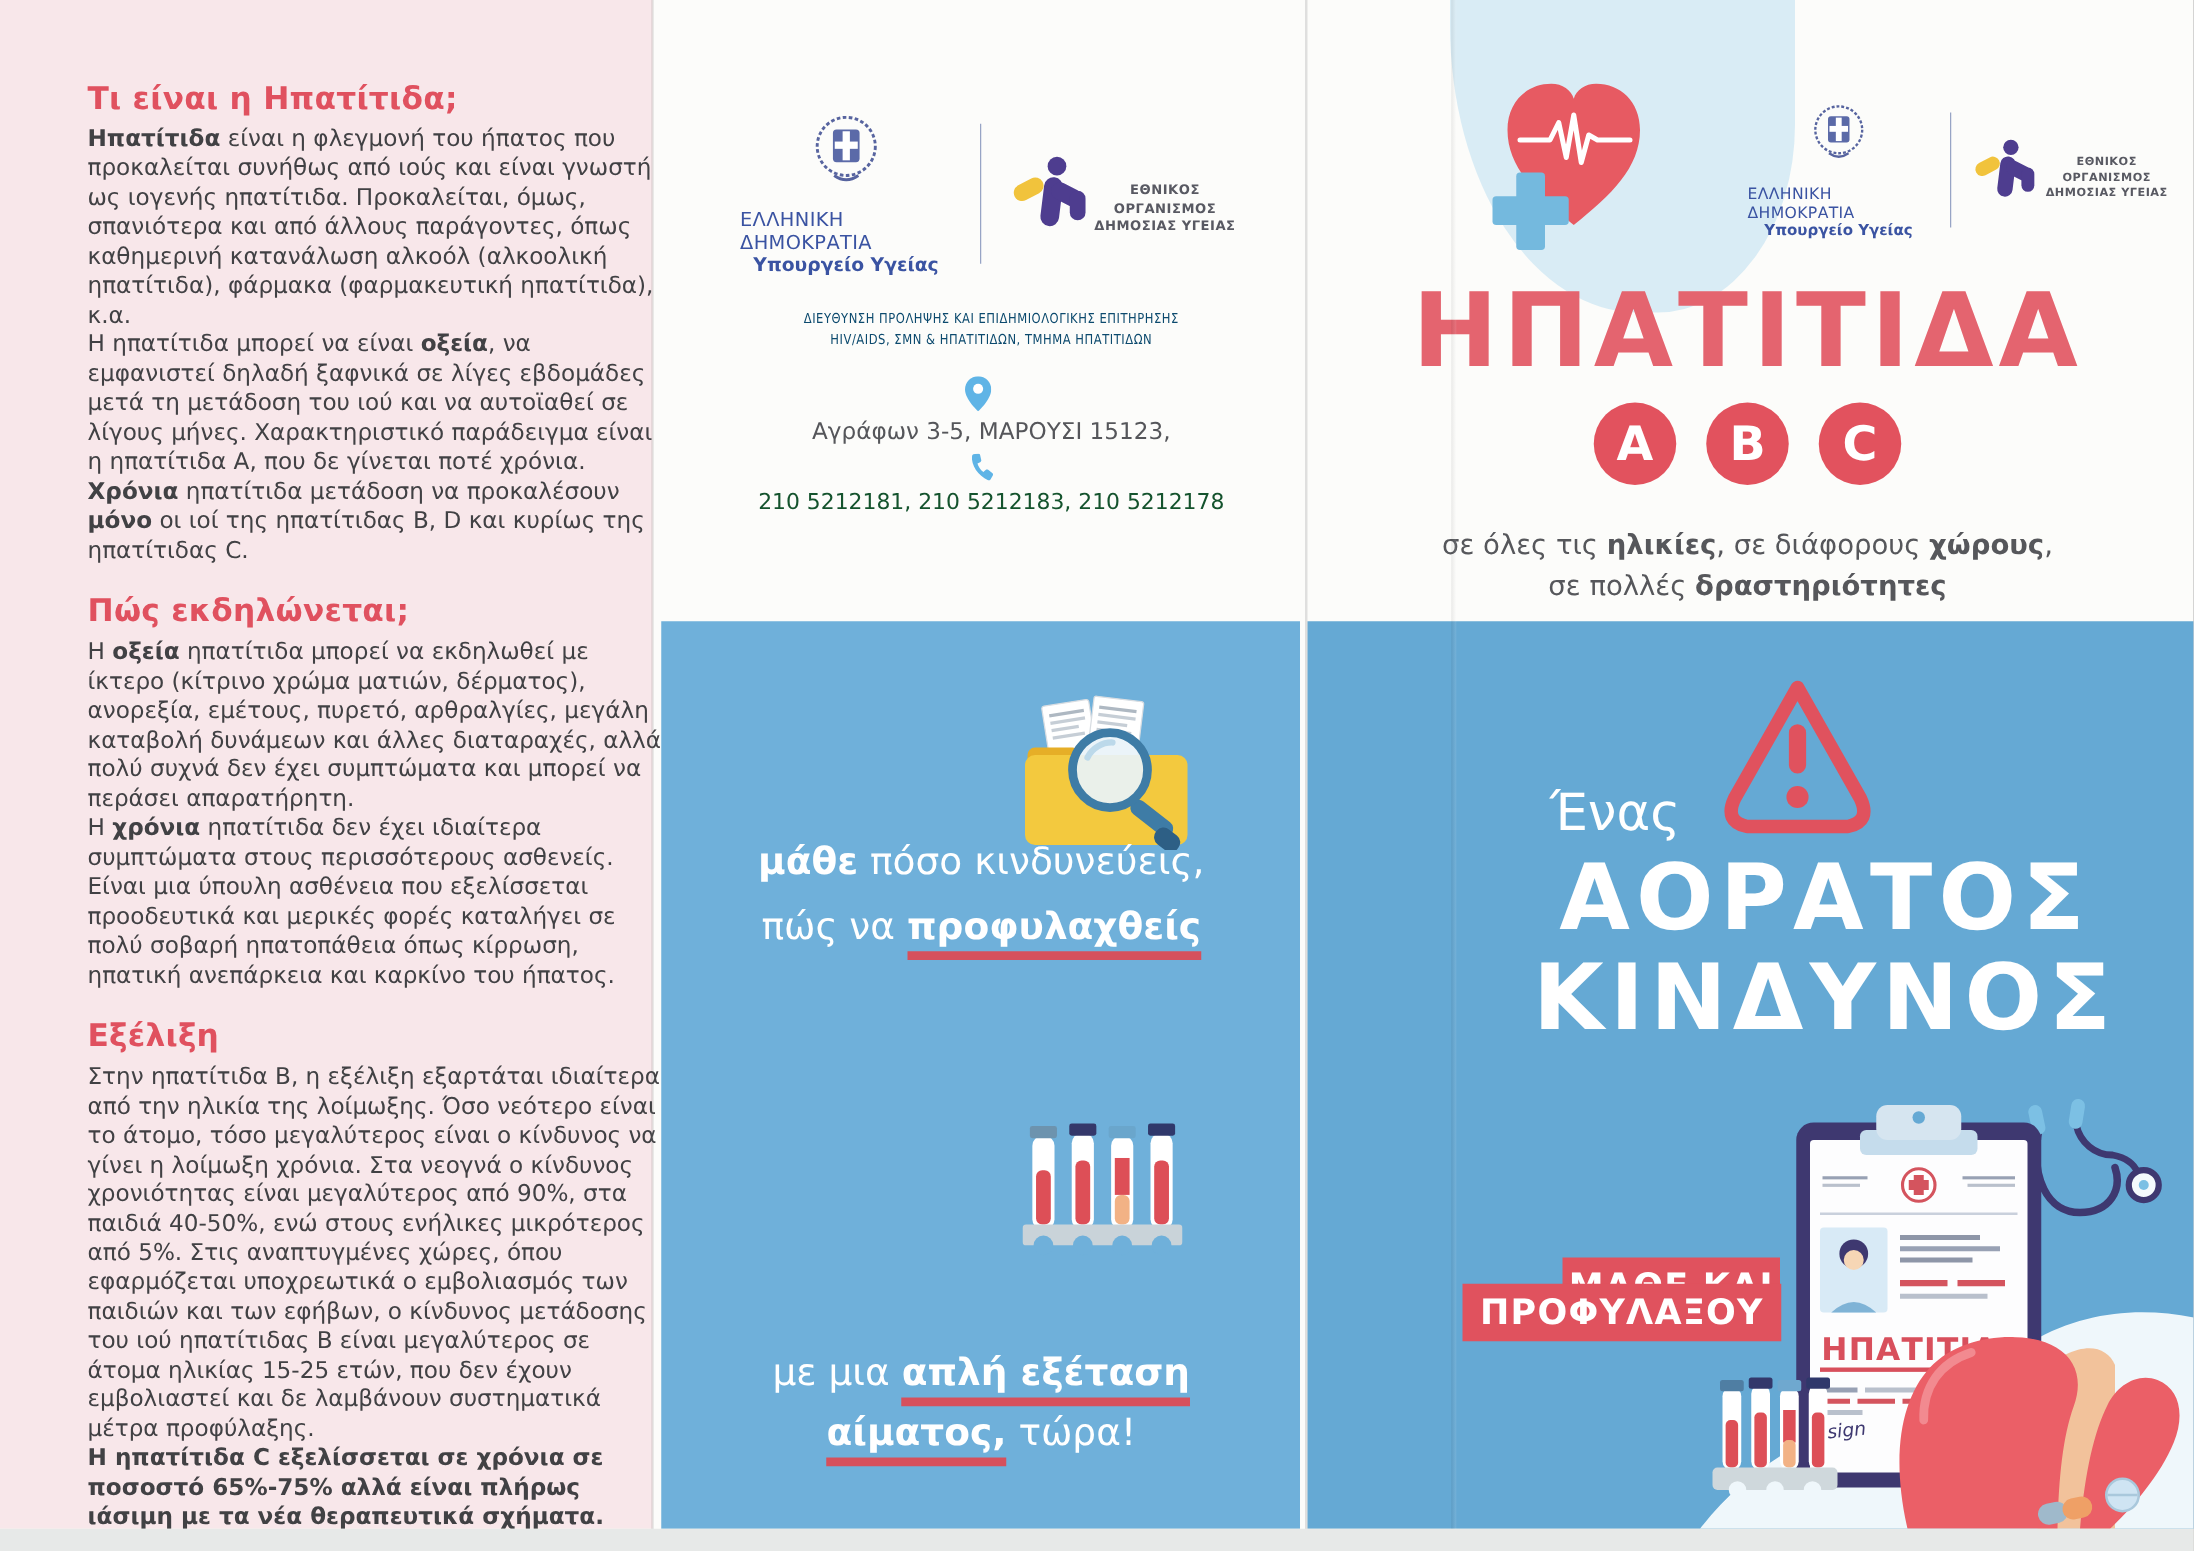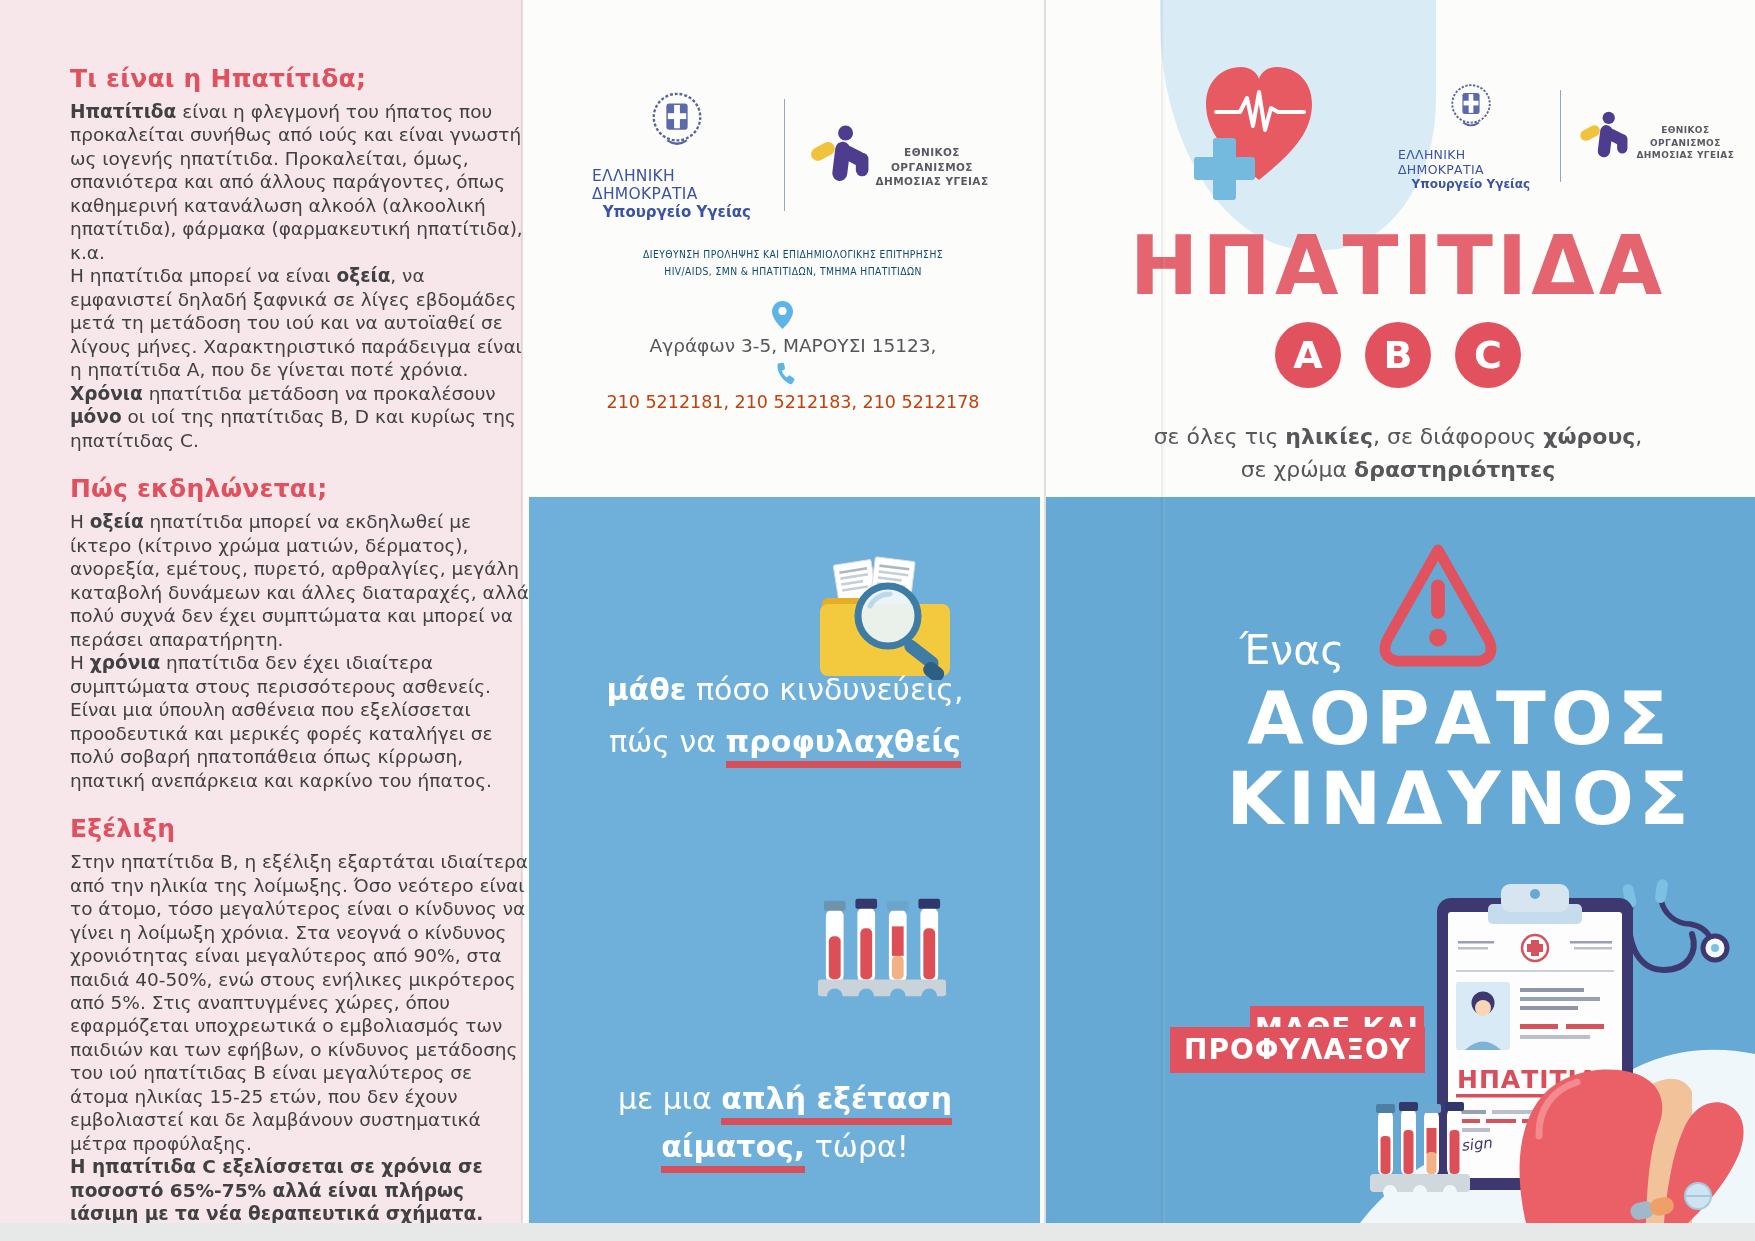--- a/index.html
+++ b/index.html
@@ -24,21 +24,21 @@
   .gov-logo{display:flex;flex-direction:column;align-items:center;}
   .gov-line1{font-size:15.5px;color:#3a53a2;margin-top:15px;letter-spacing:.3px;}
   .gov-line2{font-size:15px;font-weight:bold;color:#3a53a2;}
   .logo-divider{width:1.5px;height:112px;background:#97a4c5;}
   .eody-logo{display:flex;flex-direction:row;align-items:flex-end;}
   .eody-caption{font-size:10.5px;font-weight:bold;color:#585962;letter-spacing:.4px;line-height:1.4;text-align:center;margin-top:6px;}
 
   .mid-dept{left:530px;top:246px;width:526px;text-align:center;font-size:11px;line-height:1.55;color:#0c4a6e;}
   .dept-line{transform:scaleX(.84);transform-origin:center;white-space:nowrap;letter-spacing:.5px;}
   .mid-address{left:530px;top:335px;width:526px;text-align:center;font-size:18.5px;color:#55565a;}
-  .mid-phones{left:530px;top:392px;width:526px;text-align:center;font-size:17.5px;color:#c2410c;}
+  .mid-phones{left:530px;top:392px;width:526px;text-align:center;font-size:17.5px;color:#14532d;}
   .pin-icon{left:772px;top:301px;}
   .phone-icon{left:773px;top:363px;}
 
   .mid-blue{left:529px;top:497px;width:511px;height:726px;background:#6fb0da;}
   .blue-msg{position:absolute;text-align:center;color:#ffffff;font-size:30px;}
   .msg1{left:545px;top:664px;width:480px;line-height:1.72;}
   .msg2{left:538px;top:1026px;width:494px;line-height:1.62;}
   .blue-msg .ru{
     background-image:linear-gradient(#d6505c,#d6505c);
     background-repeat:no-repeat;background-position:0 100%;background-size:100% 7px;
@@ -265,21 +265,21 @@
   </div>
 
   <h1 class="abs right-title" style="margin:0">ΗΠΑΤΙΤΙΔΑ</h1>
 
   <div class="abs abc-row">
     <div class="abc-circle">A</div>
     <div class="abc-circle">B</div>
     <div class="abc-circle">C</div>
   </div>
 
-  <div class="abs right-subtitle"><span>σε όλες τις </span><span class="rb">ηλικίες</span><span>, σε διάφορους </span><span class="rb">χώρους</span><span>,</span><br><span>σε χρώμα </span><span class="rb">δραστηριότητες</span></div>
+  <div class="abs right-subtitle"><span>σε όλες τις </span><span class="rb">ηλικίες</span><span>, σε διάφορους </span><span class="rb">χώρους</span><span>,</span><br><span>σε πολλές </span><span class="rb">δραστηριότητες</span></div>
 
   <section class="abs right-blue"></section>
 
   <div class="abs enas">Ένας</div>
 
   <svg class="abs tri-art" width="128" height="144" viewBox="0 0 130 146">
     <path d="M65,12 L116,102 Q125,121 106,125 L24,125 Q5,121 14,102 Z" fill="none" stroke="#e0525e" stroke-width="11" stroke-linejoin="round"></path>
     <rect x="58" y="42" width="14" height="40" rx="7" fill="#e0525e"></rect>
     <circle cx="65" cy="101" r="9" fill="#e0525e"></circle>
   </svg>

